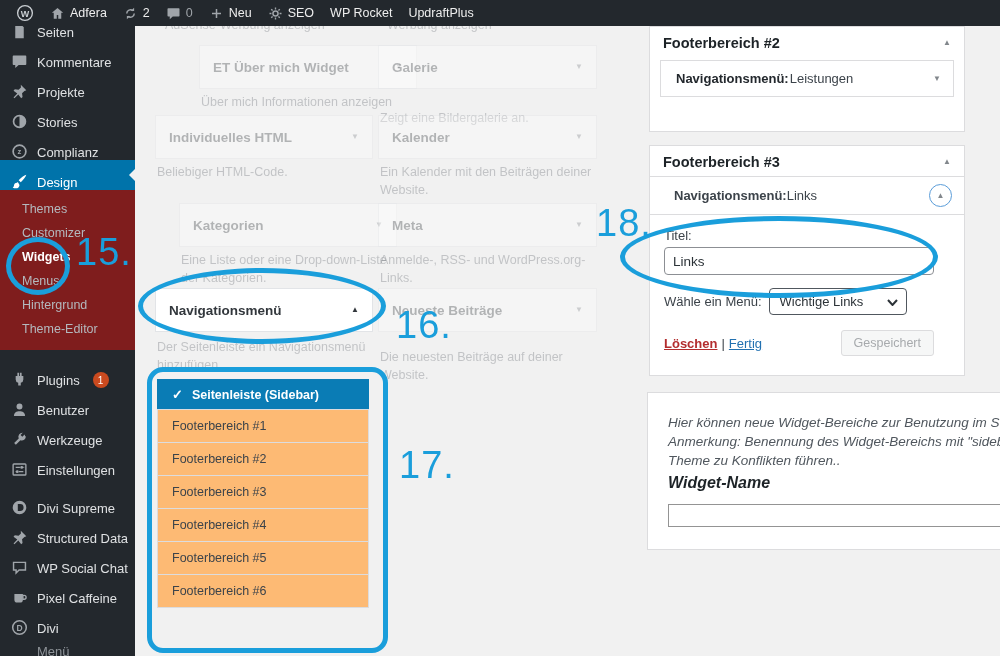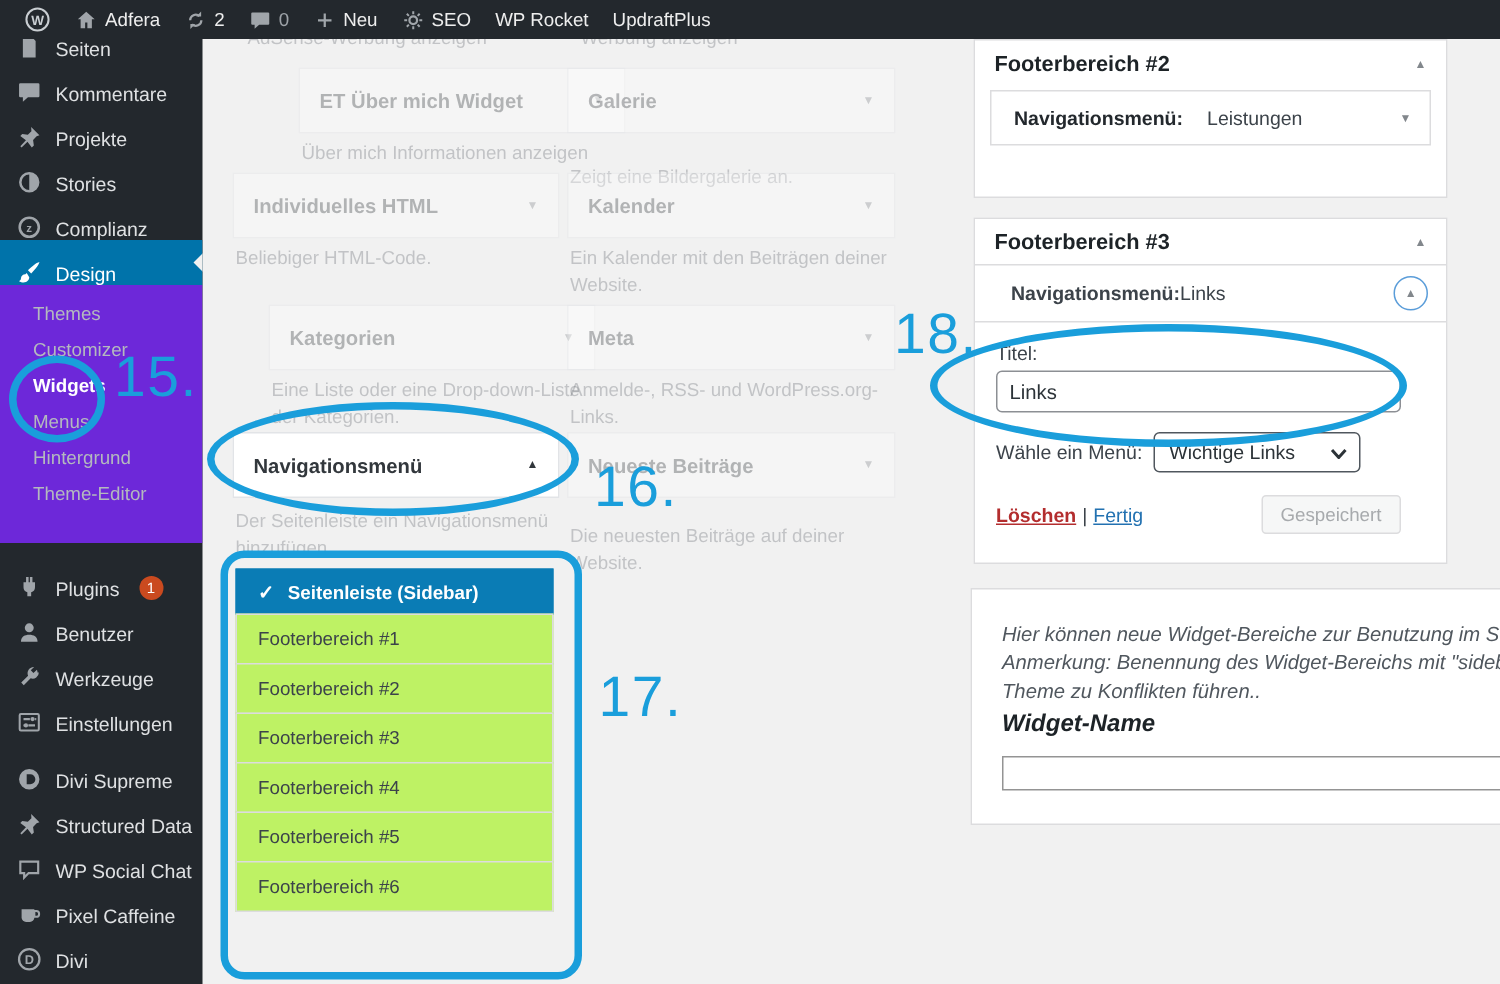--- a/index.html
+++ b/index.html
@@ -29,21 +29,21 @@
   }
   .sb-item { height:30px; display:flex; align-items:flex-end; gap:9px; padding:0 0 0 11px; font-size:13px; cursor:pointer; }
   .sb-item .icn { color:#a0a5aa; }
   .sb-item.clipped { margin-top:-16px; }
   .sb-item.active { background:#0073aa; color:#fff; position:relative; }
   .sb-item.active .icn { color:#fff; }
   .sb-item.active:after {
     content:""; position:absolute; right:-1px; top:50%; margin-top:-7px;
     border:7px solid transparent; border-right-color:#f1f1f1;
   }
-  .sb-sub { background:#6d28d9; padding:7px 0 21px; }
+  .sb-sub { background:#7f1d1d; padding:7px 0 9px; }
   .sb-sub-item { height:24px; display:flex; align-items:center; padding-left:22px; color:#b4b9be; font-size:12.5px; cursor:pointer; }
   .sb-sub-item.current { color:#fff; font-weight:bold; }
   .sb-gap { height:8px; }
   .badge {
     display:inline-flex; align-items:center; justify-content:center;
     min-width:16px; height:16px; border-radius:50%; background:#ca4a1f;
     color:#fff; font-size:10px; margin-left:4px;
   }
   .sb-collapse { color:#8d9297; }
   .sb-collapse .icn { color:#8d9297; }
@@ -59,21 +59,21 @@
     cursor:pointer;
   }
   .tri { font-size:8px; color:#82878c; line-height:1; }
   .wdesc { font-size:12.5px; color:#646970; line-height:1.4; padding:0 2px; }
   .ghost { opacity:.33; }
   .clip-line { position:absolute; top:-9px; }
 
   
   .chooser { position:absolute; left:22px; top:353px; width:212px; }
   .ch-item {
-    background:#bef264; border:1px solid #dcdcde; height:34px; margin-top:-1px;
+    background:#fdba74; border:1px solid #dcdcde; height:34px; margin-top:-1px;
     display:flex; align-items:center; padding:0 14px; font-size:12.5px;
     color:#3c434a; cursor:pointer;
   }
   .ch-item.sel {
     background:#0a7cb5; border-color:#0a7cb5; color:#fff; font-weight:bold;
     height:31px; margin-top:0; gap:9px;
   }
   .check { font-size:13px; line-height:1; }
 
   
@@ -82,21 +82,21 @@
     display:flex; align-items:center; justify-content:space-between;
     padding:8px 13px 6px; font-size:14.5px; font-weight:bold; color:#1d2327;
     cursor:pointer;
   }
   .wbar {
     border:1px solid #dcdcde; background:#fff; height:37px; margin:3px 10px 0;
     display:flex; align-items:center; justify-content:space-between;
     padding:0 12px 0 15px; font-size:13px; color:#3c434a; cursor:pointer;
   }
   .wbar b { color:#23282d; }
-  .wbar .val { margin-left:16px; }
+  .wbar .val { margin-left:1px; }
 
   #panel-f3 .wtop {
     border-top:1px solid #dcdcde; border-bottom:1px solid #dcdcde;
     height:39px; display:flex; align-items:center; justify-content:space-between;
     padding:0 12px 0 24px; font-size:13px; color:#3c434a; cursor:pointer;
   }
   .circle-toggle {
     width:23px; height:23px; border-radius:50%; border:1px solid #5b9dd9;
     display:flex; align-items:center; justify-content:center; cursor:pointer;
     color:#50575e; background:#fff;

